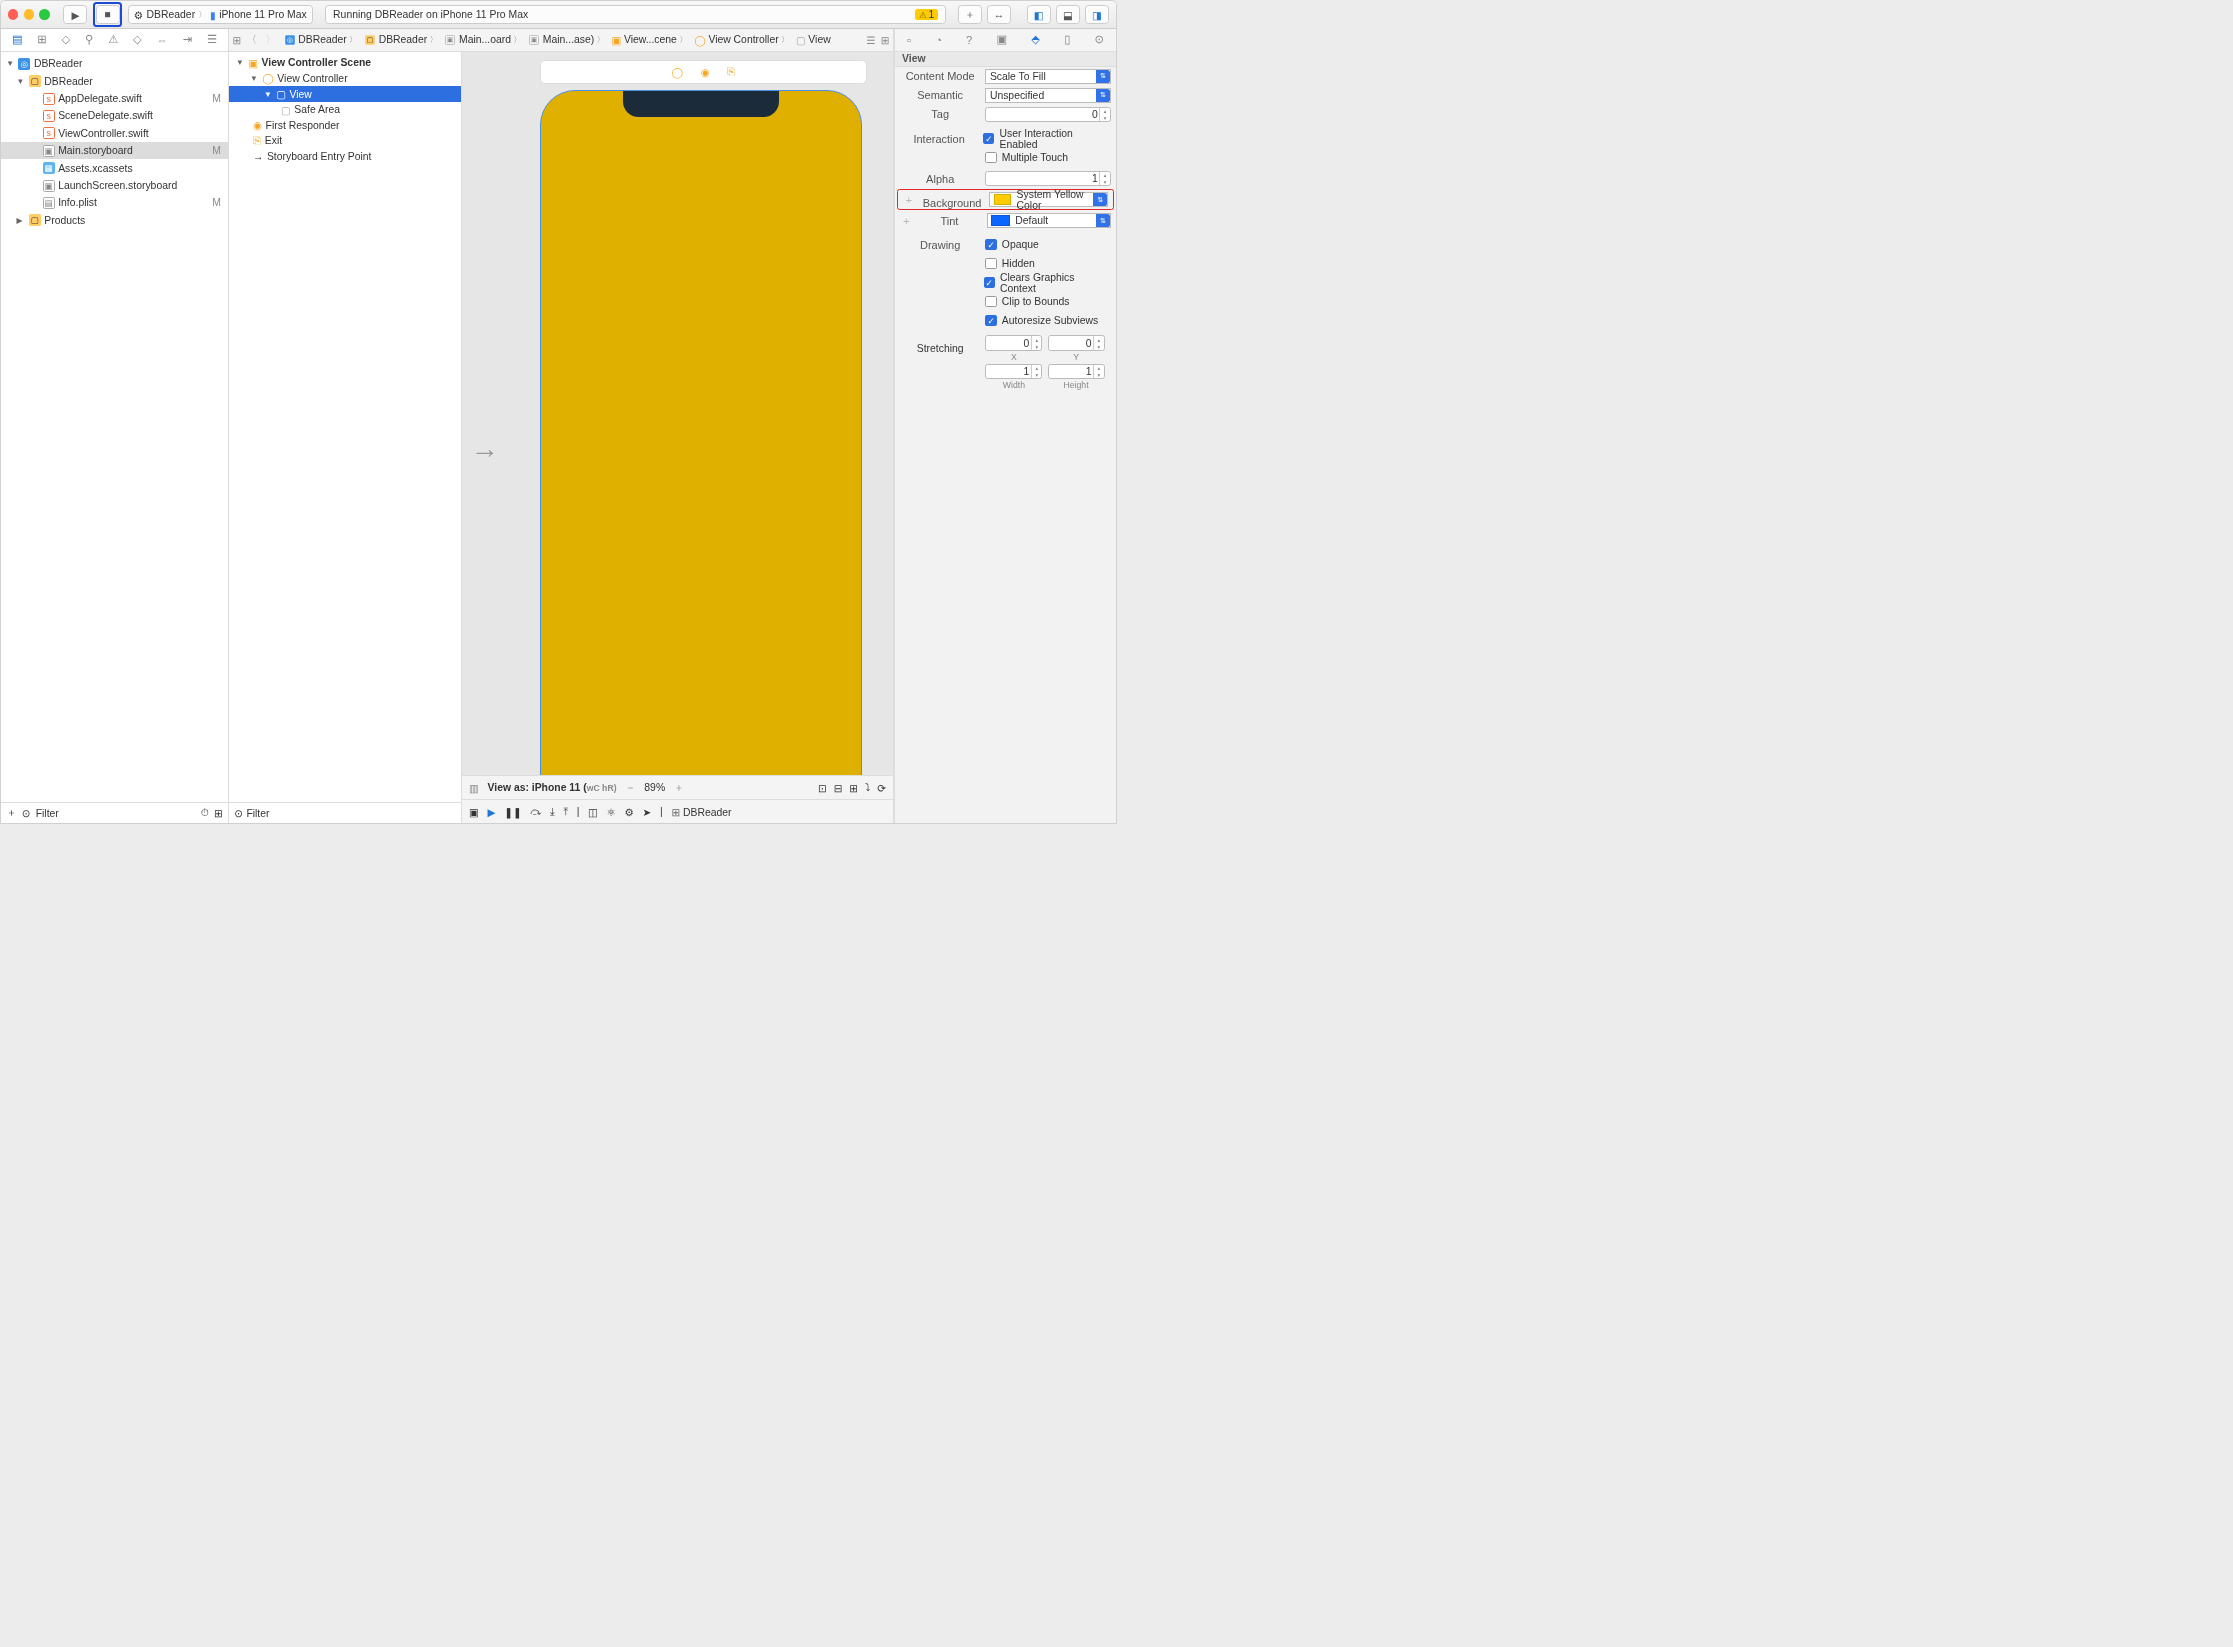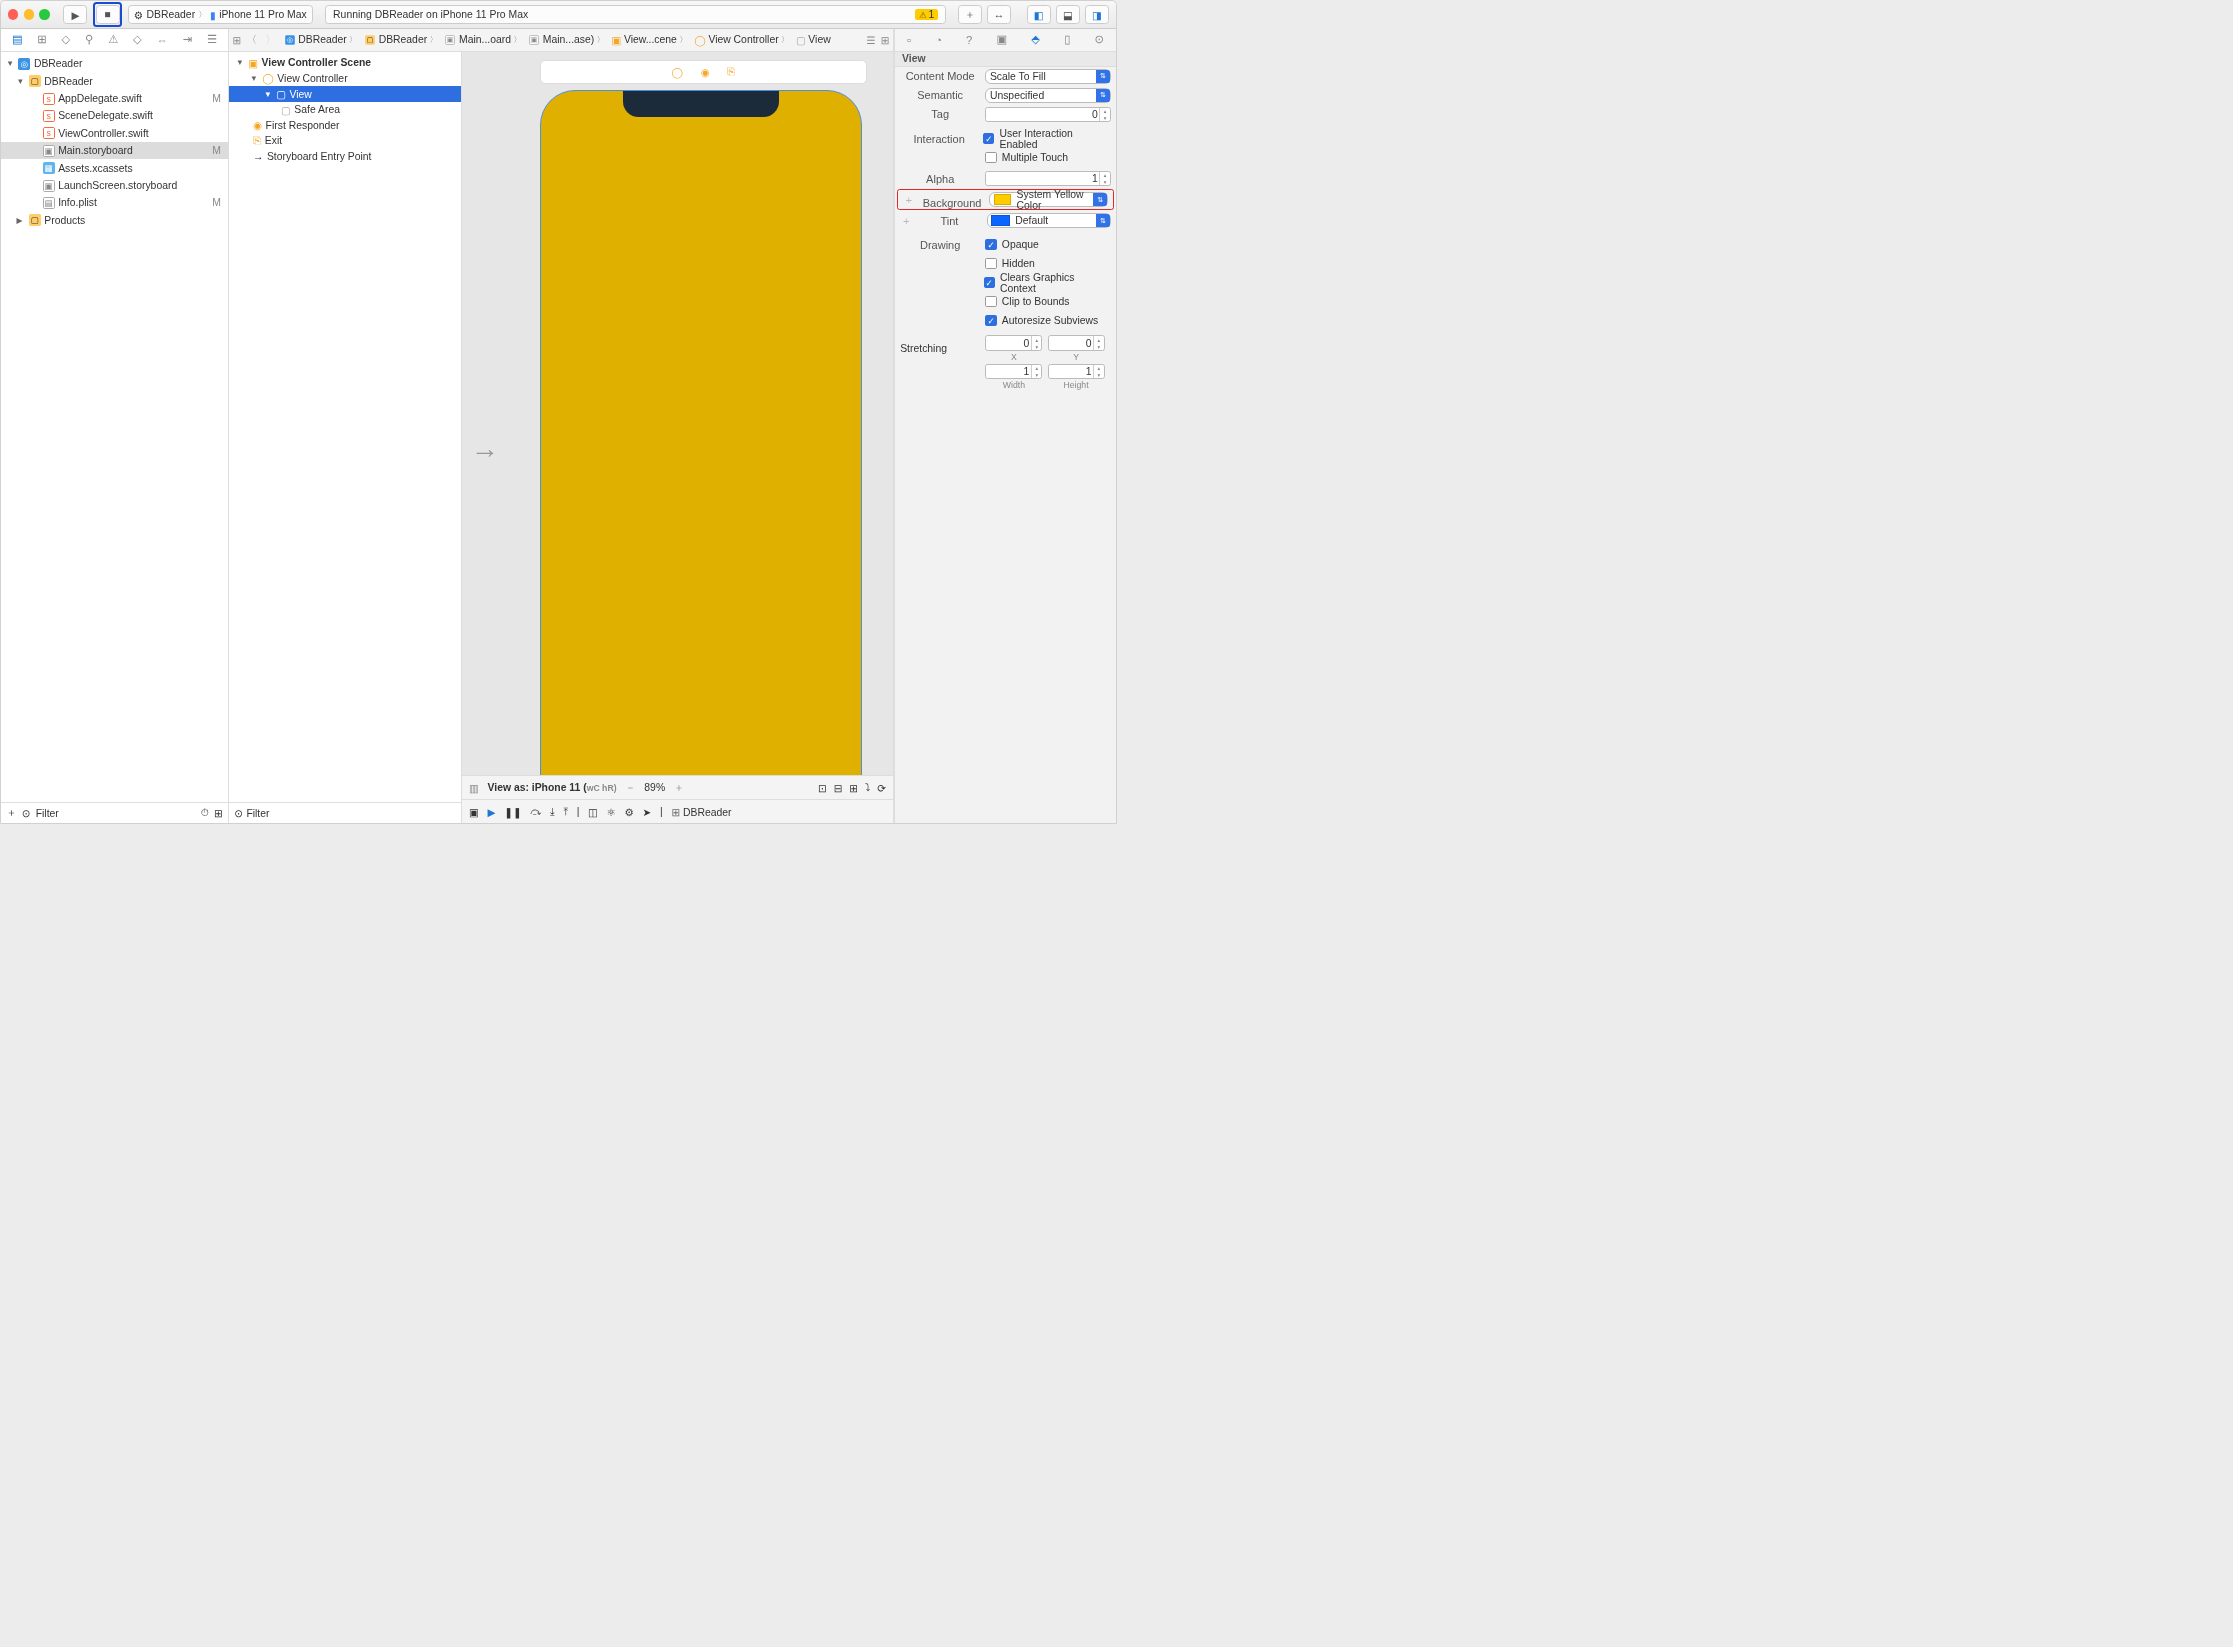--- a/index.html
+++ b/index.html
@@ -61,21 +61,21 @@
 .inspector { width:222px; background:#f2f2f2; border-left:0.9px solid #ddd; display:flex; flex-direction:column;}
 .insp-tabs { height:22.6px; border-bottom:0.9px solid #ddd; display:flex; align-items:center; justify-content:space-around; background:#f4f4f4;}
 .insp-tabs span { color:#888; font-size:11.3px; }
 .insp-tabs .active { color:#1f77d4; }
 .section-title { background:#e9e9e9; padding:1.7px 7px; font-weight:600; color:#555; border-bottom:0.9px solid #ddd;}
 .insp-body { flex:1; overflow:auto; padding-bottom:8.7px;}
 .prop-row { display:flex; align-items:center; height:19px; padding:0 5.2px; gap:5.2px; }
 .prop-row label { width:80px; text-align:center; color:#555; font-size:11px;}
 .cbx { width:11.3px; height:11.3px; border:0.9px solid #999; background:#fff; border-radius:1.7px; display:inline-flex; align-items:center; justify-content:center; font-size:8.7px; color:#fff;}
 .cbx.checked { background:#2d6fe0; border-color:#2d6fe0;}
-.sel-input { flex:1; height:15.6px; background:#fff; border:0.9px solid #bbb; border-radius:6px; display:flex; align-items:center; padding:0 3.5px; font-size:9.6px; position:relative;}
+.sel-input { flex:1; height:15.6px; background:#fff; border:0.9px solid #bbb; border-radius:0; display:flex; align-items:center; padding:0 3.5px; font-size:9.6px; position:relative;}
 .sel-input .handle { position:absolute; right:0; top:0; bottom:0; width:14px; background:#3272e8; border-radius:0 2.6px 2.6px 0; display:flex; align-items:center; justify-content:center; color:#fff; font-size:7px;}
 .num-input { height:15.6px; background:#fff; border:0.9px solid #bbb; border-radius:2.6px; display:flex; align-items:center; justify-content:flex-end; padding:0 12px 0 3.5px; font-size:9.6px; position:relative;}
 .num-input .step { position:absolute; right:0; top:0; bottom:0; width:10.4px; border-left:0.9px solid #ccc; display:flex; flex-direction:column; }
 .num-input .step div { flex:1; font-size:5.2px; display:flex; align-items:center; justify-content:center; color:#888;}
 .stretch-row { display:flex; gap:5.2px; padding:0 5.2px; align-items:center; margin-top:1.7px;}
 .stretch-col { display:flex; flex-direction:column; align-items:center; gap:0.9px;}
 .sub-label { font-size:8.7px; color:#888;}
 .color-swatch { width:19px; height:10.4px; margin-right:5.2px; border:0.9px solid rgba(0,0,0,0.15);}
 .bg-highlight { border:1.7px solid #e02828; border-radius:2.6px; padding:0.9px 0; margin:0.9px 1.7px;}
 .plus-gutter { width:12px; color:#bbb; text-align:center; font-size:11.3px;}
@@ -431,21 +431,21 @@
           <span class="cbx"></span>
           <span>Clip to Bounds</span>
           </div>
         <div class="prop-row">
             <label></label>
           <span class="cbx checked">✓</span>
           <span>Autoresize Subviews</span>
           </div>
 
         <div class="stretch-row" style="margin-top:5.2px;">
-          <label style="width:80px;text-align:left;">Stretching</label>
+          <label style="width:80px;text-align:center;">Stretching</label>
           <div class="stretch-col">
             <div class="num-input" style="width:57px;">
                 <span>0</span>
                 <div class="step">
                   <div>▴</div>
                   <div>▾</div>
                 </div>
               </div>
             <span class="sub-label">X</span>
           </div>

